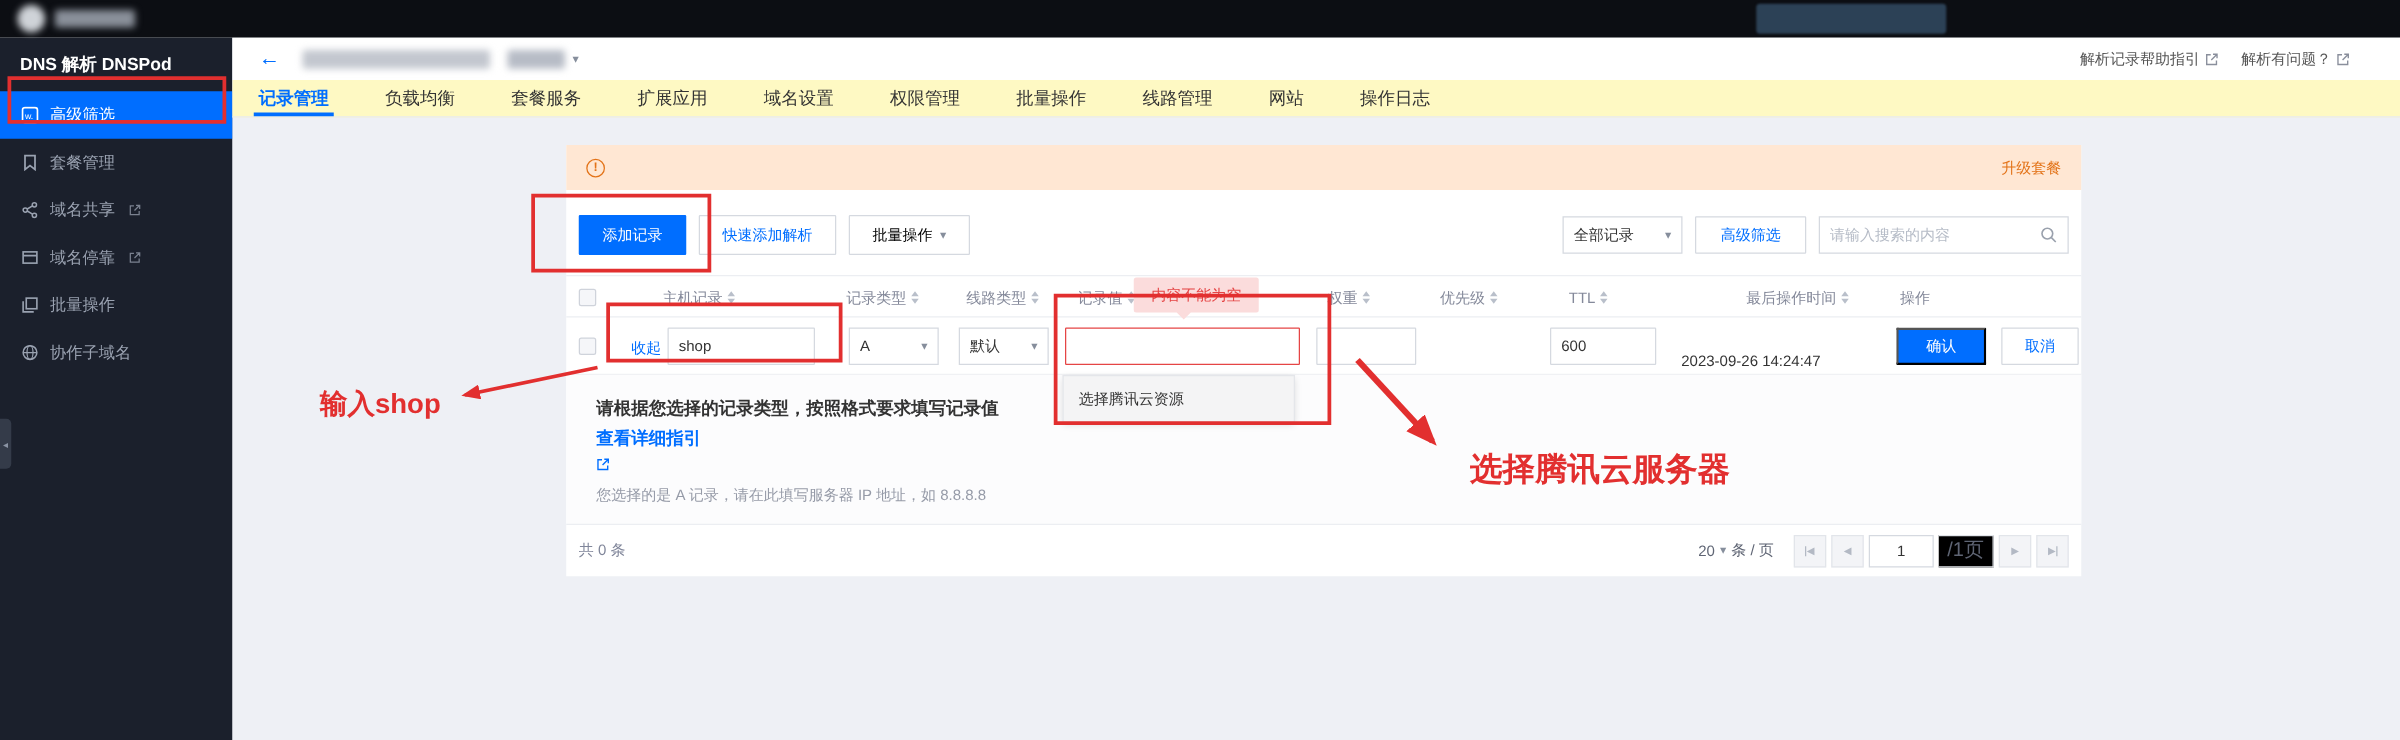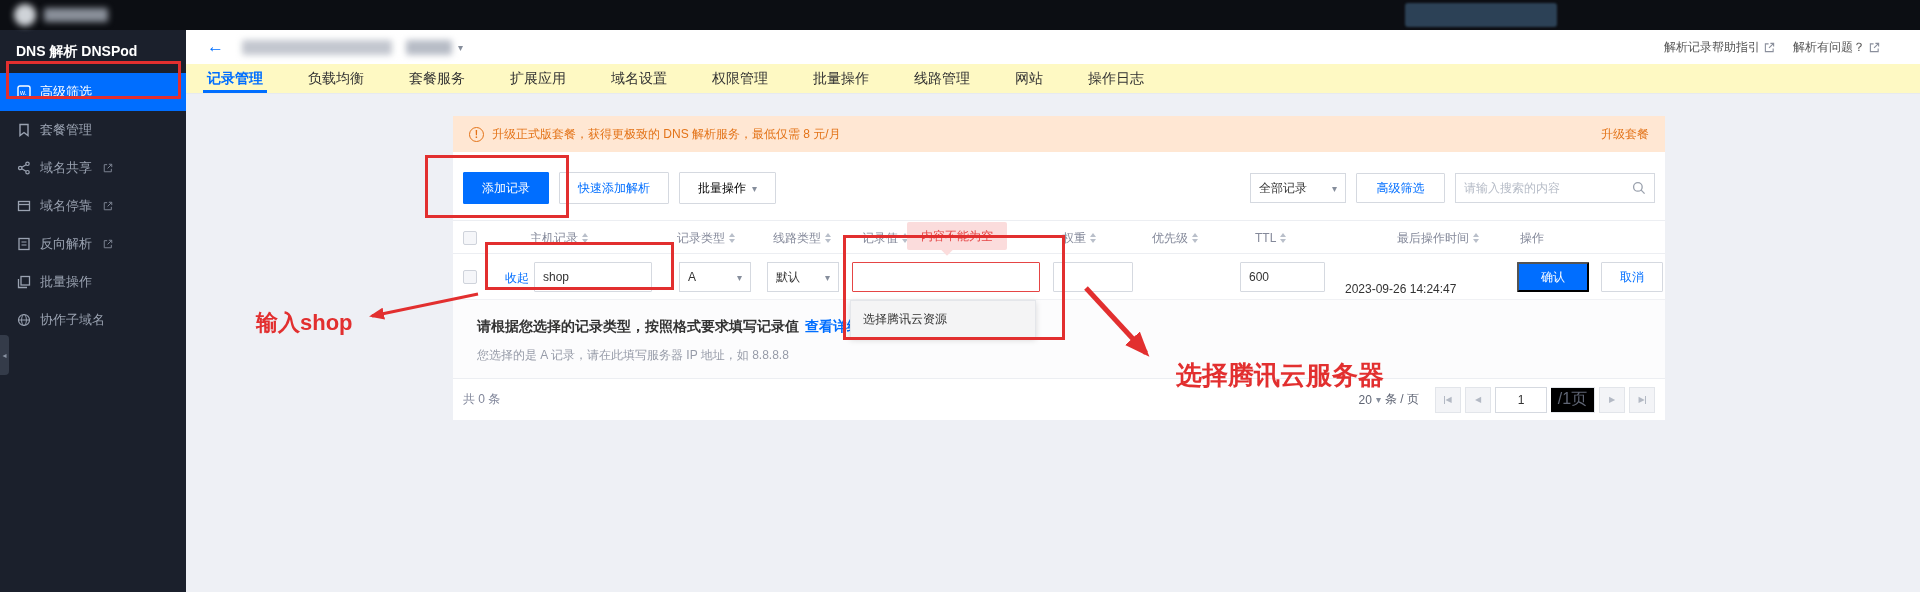--- a/index.html
+++ b/index.html
@@ -92,21 +92,21 @@
   .tooltip-err { position:absolute; left:454px; top:106px; height:28px; line-height:28px; padding:0 14px;
     background:#fbdcdc; color:#e54545; font-size:12px; z-index:6; border-radius:2px; }
   .tooltip-err::after { content:""; position:absolute; left:36px; bottom:-4px; width:8px; height:8px;
     background:#fbdcdc; transform:rotate(45deg); }
 
   .dropdown-panel { position:absolute; left:397px; top:184px; width:186px; height:38px; background:#f4f4f5;
     border:1px solid #e4e6ea; box-shadow:0 2px 6px rgba(0,0,0,.15); z-index:6; display:flex; align-items:center; }
   .dropdown-item { padding-left:12px; color:#333; font-size:12px; cursor:pointer; }
 
   .tips { padding:18px 0 14px 24px; background:#fcfcfd; }
-  .tips-line1 { font-size:14px; font-weight:bold; color:#333; display:flex; align-items:flex-start; gap:6px; }
+  .tips-line1 { font-size:14px; font-weight:bold; color:#333; display:flex; align-items:flex-start; gap:6px;flex-direction:column; }
   .tips-line1 .lnk { color:#006eff; font-weight:bold; cursor:pointer; }
   .tips-line2 { margin-top:11px; font-size:12px; color:#969ba8; }
 
   .tfoot { height:42px; border-top:1px solid #eceef2; display:flex; align-items:center; padding:0 10px; color:#80869a; }
   .pager-zone { margin-left:auto; display:flex; align-items:center; gap:4px; color:#5f6574; }
   .perpage { display:flex; align-items:center; gap:4px; margin-right:12px; cursor:pointer;justify-content:space-between; }
   .pg-box { width:26px; height:26px; border:1px solid #e2e5ea; background:#f3f4f7; color:#b3b9c4;
     display:inline-flex; align-items:center; justify-content:center; font-size:8px; cursor:pointer; }
   .pg-box .bar { width:1px; height:8px; background:#b3b9c4; }
   .pg-input { width:52px; height:26px; border:1px solid #d5d9e0; background:#fff; text-align:center;
@@ -166,30 +166,20 @@
       <svg width="14" height="14" viewBox="0 0 14 14">
         <rect x="1.5" y="2.5" width="11" height="9" fill="none" stroke="currentColor" stroke-width="1.3"></rect>
         <path d="M1.5 5.5h11" stroke="currentColor" stroke-width="1.3"></path>
       </svg>
       <span>域名停靠</span>
       <svg class="ext-mini" width="10" height="10" viewBox="0 0 12 12">
         <path d="M5 2H1.5v8.5H10V7M7 1.5h3.5V5M10.5 1.5L5.5 6.5" fill="none" stroke="currentColor" stroke-width="1.2"></path>
       </svg>
     </div>
 
-    <div class="side-item">
-      <svg width="14" height="14" viewBox="0 0 14 14">
-        <rect x="2" y="1.5" width="10" height="11" fill="none" stroke="currentColor" stroke-width="1.3"></rect>
-        <path d="M4.5 5h5M4.5 8h5" stroke="currentColor" stroke-width="1.2"></path>
-      </svg>
-      <span>反向解析</span>
-      <svg class="ext-mini" width="10" height="10" viewBox="0 0 12 12">
-        <path d="M5 2H1.5v8.5H10V7M7 1.5h3.5V5M10.5 1.5L5.5 6.5" fill="none" stroke="currentColor" stroke-width="1.2"></path>
-      </svg>
-    </div>
 
     <div class="side-item">
       <svg width="14" height="14" viewBox="0 0 14 14">
         <rect x="4" y="1.5" width="8.5" height="8.5" fill="none" stroke="currentColor" stroke-width="1.3"></rect>
         <path d="M1.5 4v8.5H10" fill="none" stroke="currentColor" stroke-width="1.3"></path>
       </svg>
       <span>批量操作</span>
     </div>
 
     <div class="side-item">
@@ -238,21 +228,20 @@
       <span class="tab">批量操作</span>
       <span class="tab">线路管理</span>
       <span class="tab">网站</span>
       <span class="tab">操作日志</span>
     </div>
 
     <div class="card">
 
       <div class="banner">
         <span class="warn-ic">!</span>
-        <span>升级正式版套餐，获得更极致的 DNS 解析服务，最低仅需 8 元/月</span>
         <span class="banner-action">升级套餐</span>
       </div>
 
       <div class="toolbar">
         <button class="btn primary">添加记录</button>
         <button class="btn blue-text">快速添加解析</button>
         <button class="btn">
           <span>批量操作</span>
           <span class="caret">▾</span>
         </button>

